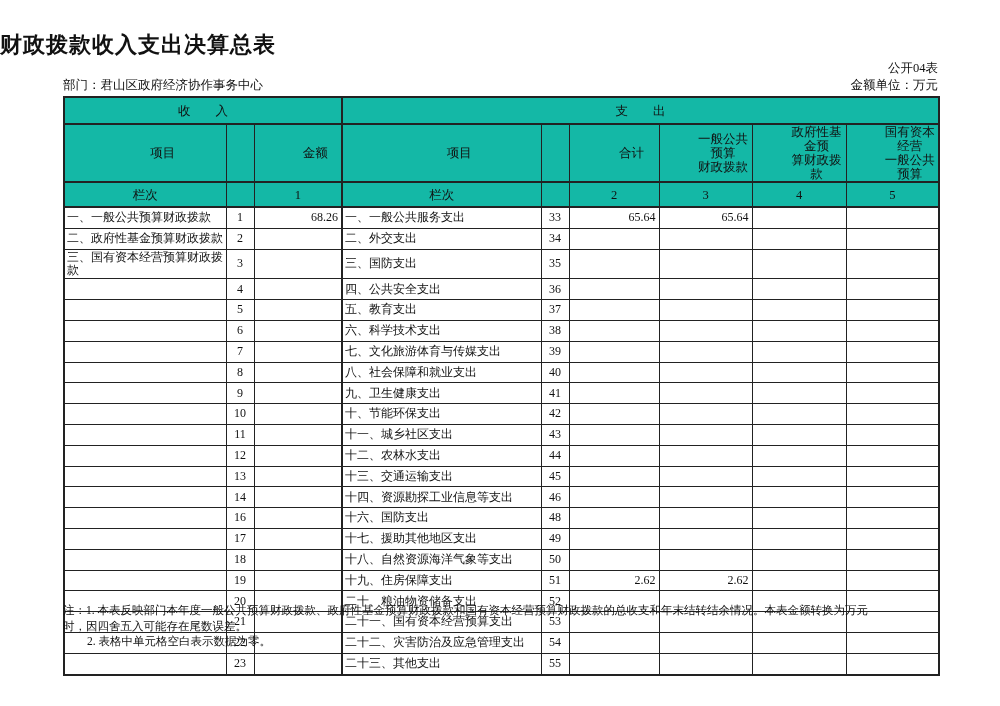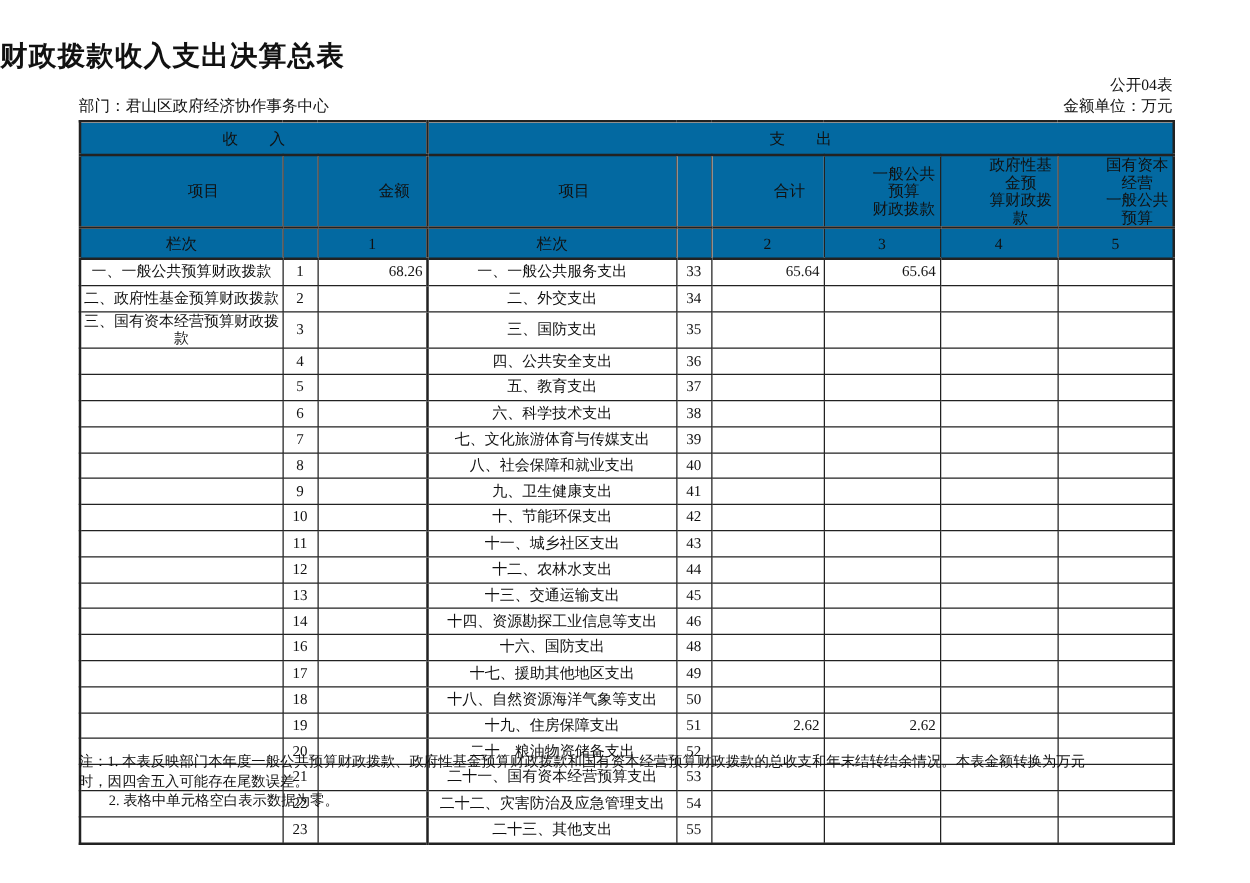--- a/index.html
+++ b/index.html
@@ -57,31 +57,31 @@
   }
   .fin-table th, .fin-table td {
     border: 1px solid #222222;
     font-weight: normal;
     line-height: 1.12;
     padding: 0;
     overflow: hidden;
     vertical-align: middle;
   }
   .fin-table thead th {
-    background: #0369a1;
+    background: #14b8a6;
     text-align: center;
     border-bottom-width: 2px;
     font-size: 12.5px;
   }
   .fin-table thead tr.span-row th { height: 25px; }
   .fin-table thead tr.head-row th { height: 31px; padding-left: 35px; }
   .fin-table thead tr.index-row th { height: 23px; }
   .fin-table th.pre { white-space: pre-line; }
   .fin-table td { height: 17.8px; background: #ffffff; }
-  .fin-table td.item, .fin-table th.item { text-align: center; padding: 1px 2px; }
+  .fin-table td.item, .fin-table th.item { text-align: left; padding: 1px 2px; }
   .fin-table td.line { text-align: center; }
   .fin-table td.num { text-align: right; padding-right: 3px; }
   .fin-table .divider { border-left-width: 2px; }
   .notes {
     position: absolute;
     top: 603px;
     left: 63px;
     width: 805px;
     font-size: 11.5px;
     line-height: 1.35;

